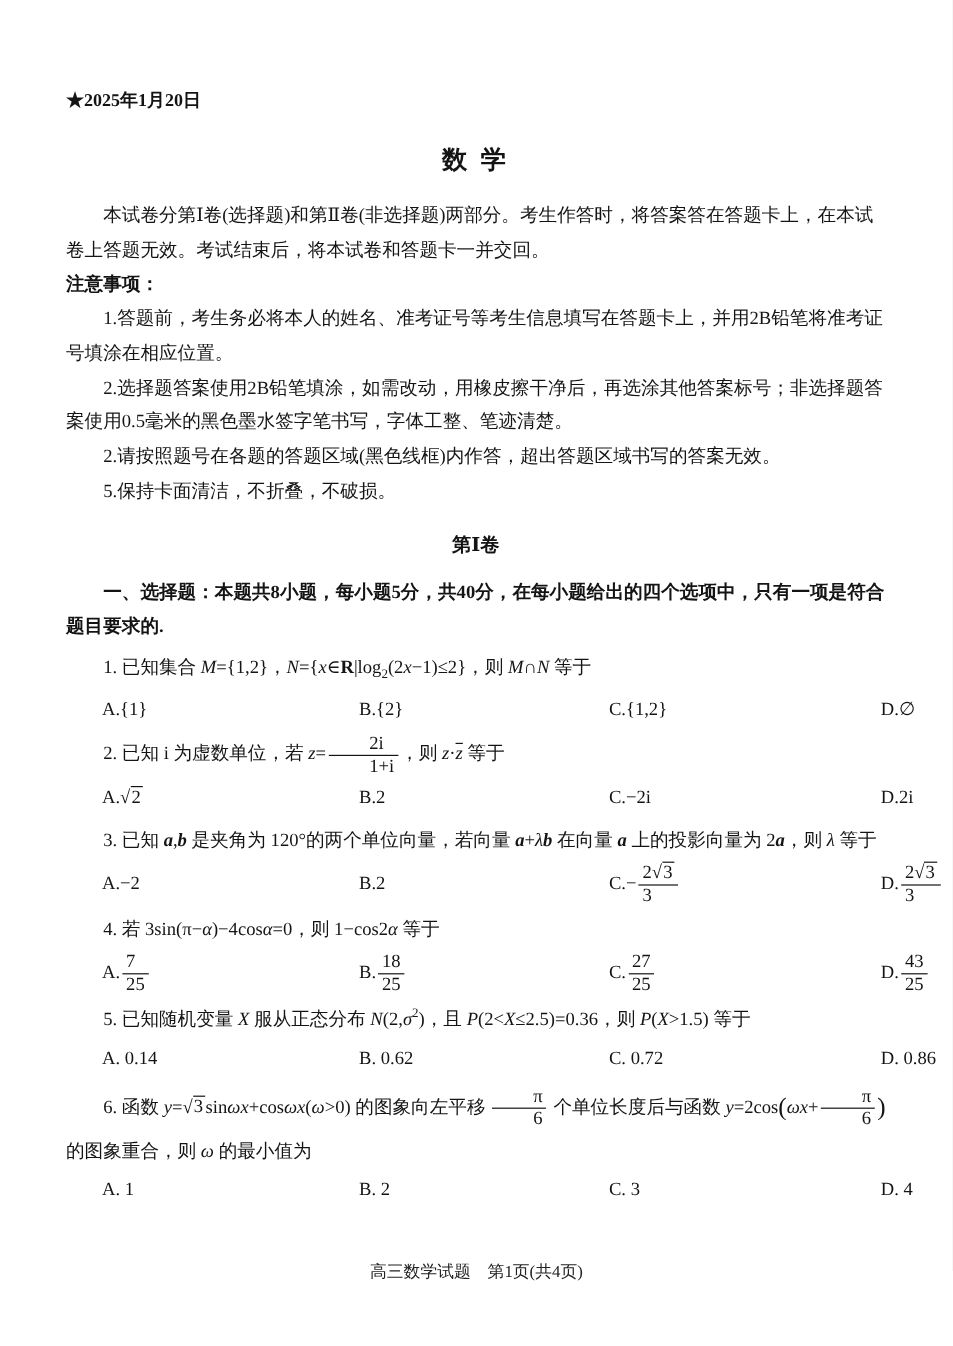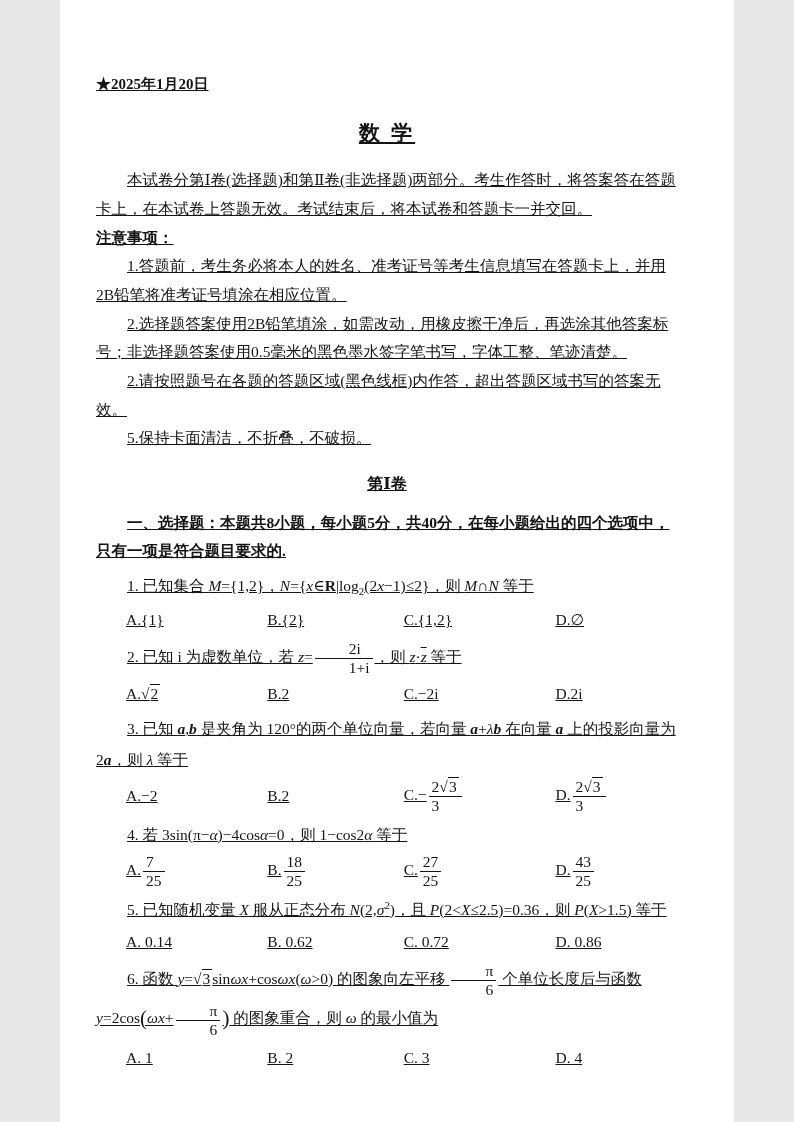--- a/index.html
+++ b/index.html
@@ -1,47 +1,47 @@
 <!DOCTYPE html>
 <html><head>
 <meta charset="utf-8">
 <style>
   html,body { margin:0; padding:0; background:#e8e8e8; }
   .page {
     position:relative;
-    width:674px; height:1122px;
+    width:794px; height:1122px;
     margin:0 auto;
     background:#ffffff;
     color:#141414;
     font-family:"Liberation Serif","DejaVu Serif",serif;
     font-size:15.5px;
     line-height:1.85;
     box-sizing:border-box;
-    padding:74px 56px 40px 36px;
+    padding:74px 56px 40px 55px;
     overflow:hidden;
-    text-decoration:underline;
   }
   p { margin:0; }
   .date { font-weight:700; font-size:15px; line-height:1.4; }
   .title { text-align:center; font-size:21px; font-weight:700; margin:8px 0 2px; letter-spacing:0.5px; line-height:1.5; }
   .subject { text-align:center; font-size:21px; font-weight:700; margin:24px 0 18px; letter-spacing:3px; line-height:1.4; }
   .indent { text-indent:2em; }
   .bold { font-weight:700; }
   .volume { text-align:center; font-weight:700; font-size:16px; margin:16px 0 10px; }
   .part-title { font-weight:700; text-indent:2em; margin:4px 0 2px; }
   .q { margin-top:4px; }
   .stem { text-indent:2em; line-height:2.0; }
   .opts {
     display:grid;
     grid-template-columns:25.6% 24.7% 27.5% auto;
     padding-left:30px;
     align-items:center;
     line-height:1.6;
     margin:3px 0 3px;
     min-height:30px;
+    gap:47px;
   }
   .opt { white-space:nowrap; }
   
   i { font-style:italic; }
   b i, i b { font-weight:700; }
   .fr { display:inline-block; vertical-align:middle; text-align:left; line-height:1.15; margin:0 2px; font-style:normal; }
   .fn { display:block; border-bottom:1px solid currentColor; padding:0 3px; }
   .fd { display:block; padding:0 3px; }
   .sq { white-space:nowrap; font-style:normal; }
   .sqb { border-top:1.3px solid currentColor; padding:0 2px 0 1px; }
@@ -126,14 +126,15 @@
   <section class="q">
     <p class="stem">6. 函数 <i>y</i>=<span class="sq">√<span class="sqb">3</span></span>sin<i>ωx</i>+cos<i>ωx</i>(<i>ω</i>&gt;0) 的图象向左平移 <span class="fr"><span class="fn">π</span><span class="fd">6</span></span> 个单位长度后与函数 <i>y</i>=2cos<span class="bigp">(</span><i>ωx</i>+<span class="fr"><span class="fn">π</span><span class="fd">6</span></span><span class="bigp">)</span> 的图象重合，则 <i>ω</i> 的最小值为</p>
     <div class="opts">
       <span class="opt">A. 1</span>
       <span class="opt">B. 2</span>
       <span class="opt">C. 3</span>
       <span class="opt">D. 4</span>
     </div>
   </section>
 
+  <p class="footer">高三数学试题　第1页(共4页)</p>
 
 </div>
 
 </body></html>

